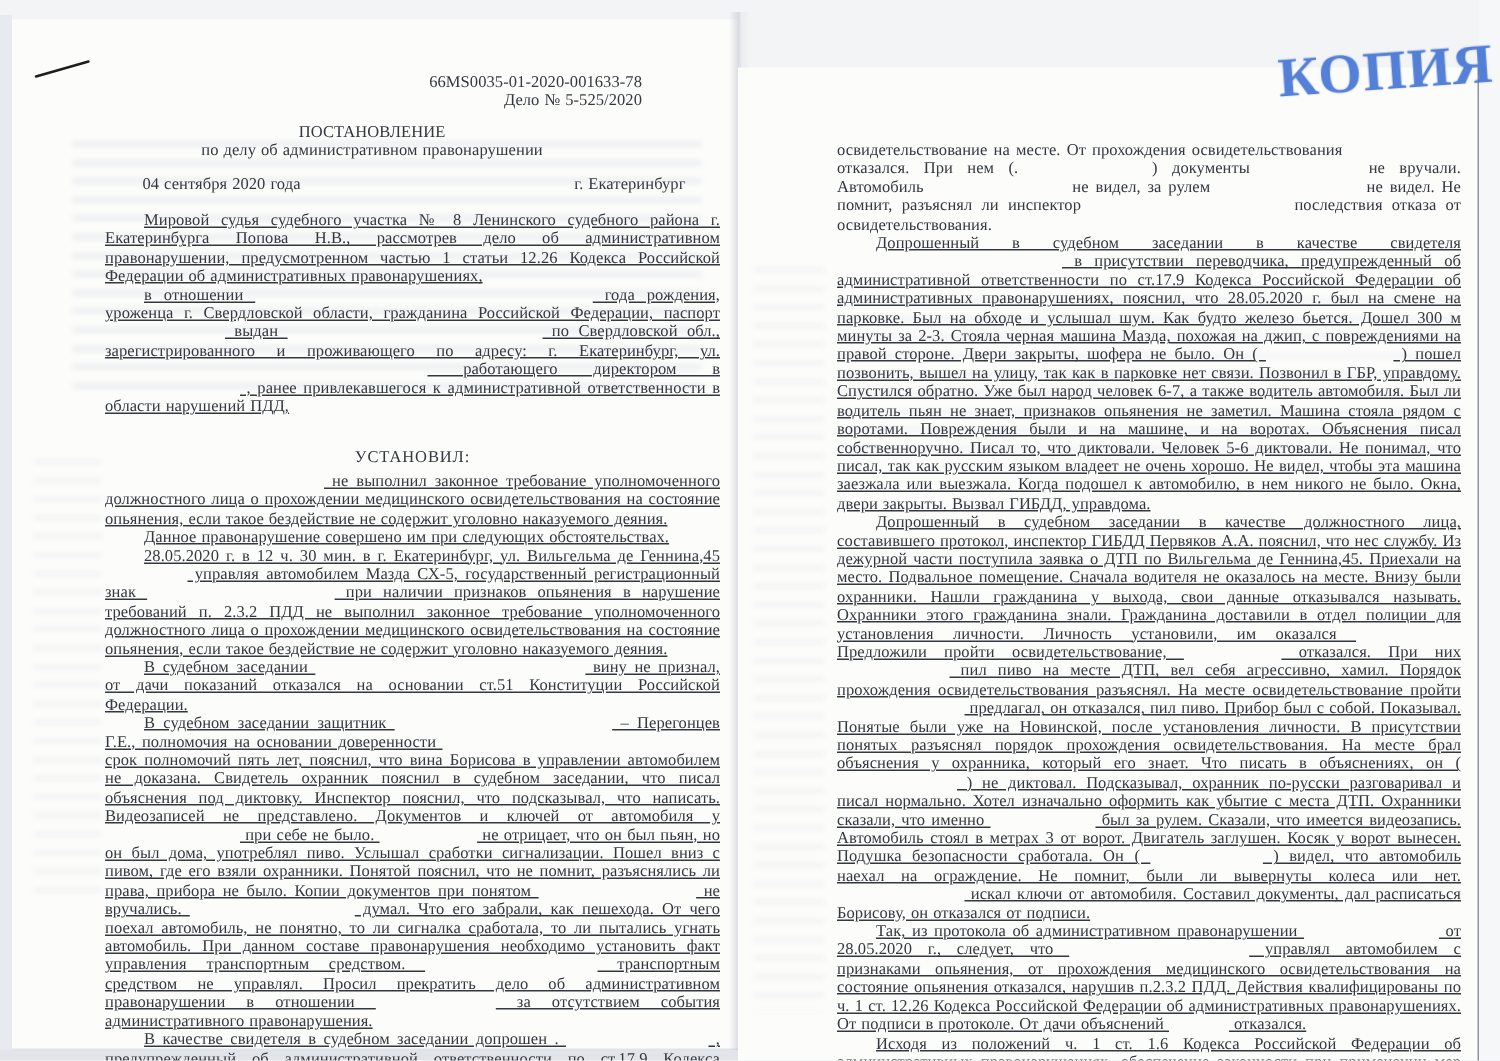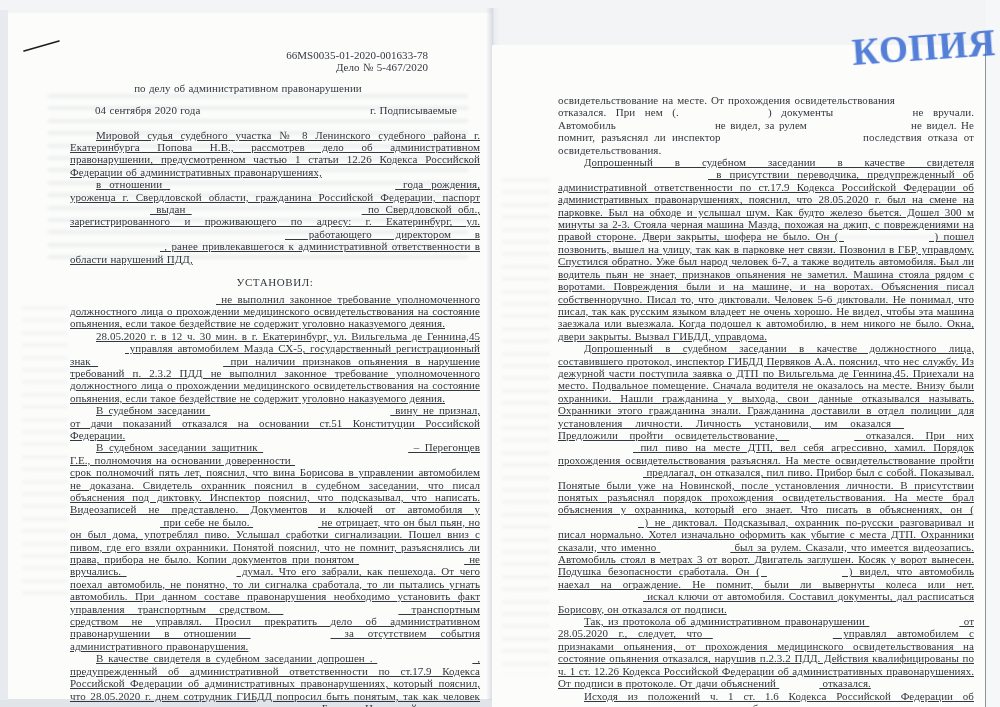--- a/index.html
+++ b/index.html
@@ -22,21 +22,21 @@
              letter-spacing:.05px; word-spacing:.5px; }
   #content-left  { left:62px; top:36px; width:410px; }
   #content-right { left:66px; top:49px; width:416px; }
 
   .case-block { text-align:right; padding-right:52px; }
   .title-block { text-align:center; transform:translateX(-27px); margin-top:8px; }
   .date-row { display:flex; justify-content:space-between; margin:10px 0 12px; padding-left:25px; padding-right:23px; }
 
   .para { margin:0; }
   .para.indent { text-indent:26px;text-decoration:underline; }
-  .para.center { text-align:center; text-indent:0; margin:11px 0 4px; letter-spacing:.6px; }
+  .para.center { text-align:center; text-indent:0; margin:21px 0 4px; letter-spacing:.6px; }
   .gap { display:inline-block; height:2px; }
 
   
   .ghost { position:absolute; pointer-events:none; filter:blur(1.8px);
            background-image:repeating-linear-gradient(180deg,
              transparent 0px, transparent 3px,
              rgba(150,165,180,.30) 3px, rgba(150,165,180,.30) 7px,
              transparent 7px, transparent 12.4px);
   }
   .ghost.soft { opacity:.45; }
@@ -56,34 +56,36 @@
 
 <div class="strip-bottom"></div>
 <div class="strip-left"></div>
 
 <div class="page" id="page-left">
   <div class="ghost soft" style="left:40px; top:78px;  width:420px; height:170px;"></div>
   <div class="ghost softer" style="left:14px; top:290px; width:46px;  height:300px;"></div>
   <div class="content" id="content-left">
     <div class="case-block">
       <div>66MS0035-01-2020-001633-78</div>
-      <div>Дело № 5-467/2020</div>
+      <div>Дело № 5-525/2020</div>
     </div>
     <div class="title-block">
+      <div>ПОСТАНОВЛЕНИЕ</div>
       <div>по делу об административном правонарушении</div>
     </div>
     <div class="date-row">
       <span>04 сентября 2020 года</span>
-      <span>г. Подписываемые</span>
+      <span>г. Екатеринбург</span>
     </div>
     <div>
         <p class="para indent">Мировой судья судебного участка № 8 Ленинского судебного района г. Екатеринбурга Попова Н.В., рассмотрев дело об административном правонарушении, предусмотренном частью 1 статьи 12.26 Кодекса Российской Федерации об административных правонарушениях,</p>
         <p class="para indent">в отношении <span class="gap" style="width: 225px;"></span> года рождения, уроженца г. Свердловской области, гражданина Российской Федерации, паспорт <span class="gap" style="width: 80px;"></span> выдан <span class="gap" style="width: 170px;"></span> по Свердловской обл., зарегистрированного и проживающего по адресу: г. Екатеринбург, ул. <span class="gap" style="width: 215px;"></span> работающего директором в <span class="gap" style="width: 90px;"></span> , ранее привлекавшегося к административной ответственности в области нарушений ПДД,</p>
         <p class="para center">УСТАНОВИЛ:</p>
         <p class="para indent"><span class="gap" style="width: 120px;"></span> не выполнил законное требование уполномоченного должностного лица о прохождении медицинского освидетельствования на состояние опьянения, если такое бездействие не содержит уголовно наказуемого деяния.</p>
+        <p class="para indent">Данное правонарушение совершено им при следующих обстоятельствах.</p>
         <p class="para indent">28.05.2020 г. в 12 ч. 30 мин.  в г. Екатеринбург, ул. Вильгельма де Геннина,45 <span class="gap" style="width: 55px;"></span> управляя автомобилем Мазда СХ-5, государственный регистрационный знак <span class="gap" style="width: 125px;"></span> при наличии признаков опьянения в нарушение требований п. 2.3.2 ПДД не выполнил законное требование уполномоченного должностного лица о прохождении медицинского освидетельствования на состояние опьянения, если такое бездействие не содержит уголовно наказуемого деяния.</p>
         <p class="para indent">В судебном заседании <span class="gap" style="width: 180px;"></span> вину не признал, от дачи показаний отказался на основании ст.51 Конституции Российской Федерации.</p>
         <p class="para indent">В судебном заседании защитник <span class="gap" style="width: 145px;"></span> – Перегонцев Г.Е., полномочия на основании доверенности <span class="gap" style="width: 185px;"></span> срок полномочий пять лет, пояснил, что вина Борисова в управлении автомобилем не доказана. Свидетель охранник пояснил в судебном заседании, что писал объяснения под диктовку. Инспектор пояснил, что подсказывал, что написать. Видеозаписей не представлено. Документов и ключей от автомобиля у <span class="gap" style="width: 90px;"></span> при себе не было. <span class="gap" style="width: 65px;"></span> не отрицает, что он был пьян, но он был дома, употреблял пиво. Услышал сработки сигнализации. Пошел вниз с пивом, где его взяли охранники. Понятой пояснил, что не помнит, разъяснялись ли права, прибора не было. Копии документов при понятом <span class="gap" style="width: 105px;"></span> не вручались. <span class="gap" style="width: 110px;"></span> думал. Что его забрали, как пешехода. От чего поехал автомобиль, не понятно, то ли сигналка сработала, то ли пытались угнать автомобиль. При данном составе правонарушения необходимо установить факт управления транспортным средством. <span class="gap" style="width: 115px;"></span> транспортным средством не управлял. Просил прекратить дело об административном правонарушении в отношении <span class="gap" style="width: 80px;"></span> за отсутствием события административного правонарушения.</p>
         <p class="para indent">В качестве свидетеля в судебном заседании допрошен . <span class="gap" style="width: 95px;"></span> , предупрежденный об административной ответственности по ст.17.9 Кодекса Российской Федерации об административных правонарушениях, который пояснил, что 28.05.2020 г. днем сотрудник ГИБДД попросил быть понятым, так как человек отказался от медицинского освидетельствования. Был на Новинской – в пункте оформления ДТП. Не помнит разъяснял ли инспектор порядок прохождения освидетельствования. Прибор не демонстрировался. Ему  разъясняли ст.51 Конституции РФ. Он расписался в объяснениях, административных документах, в скольких не помнит. Подписываемые документы были заполнены. Второй понятой был. Не помнит, предлагали ли  пройти</p>
       </div>
   </div>
 </div>
 
 <div class="seam"></div>
 

